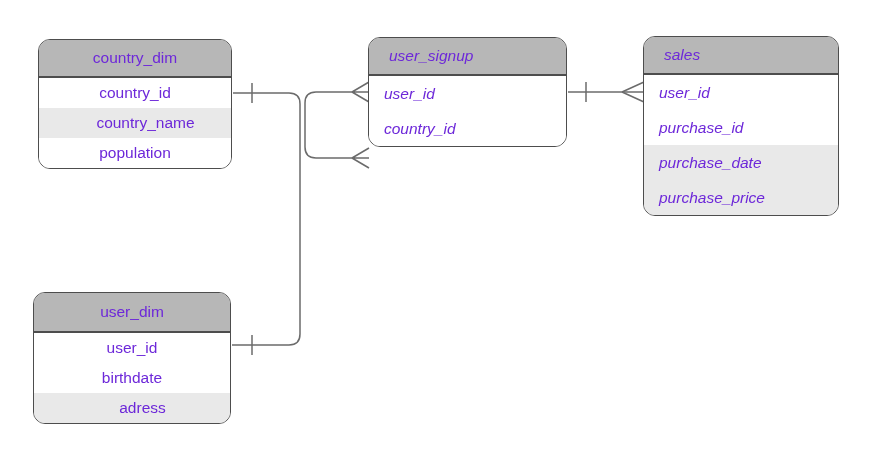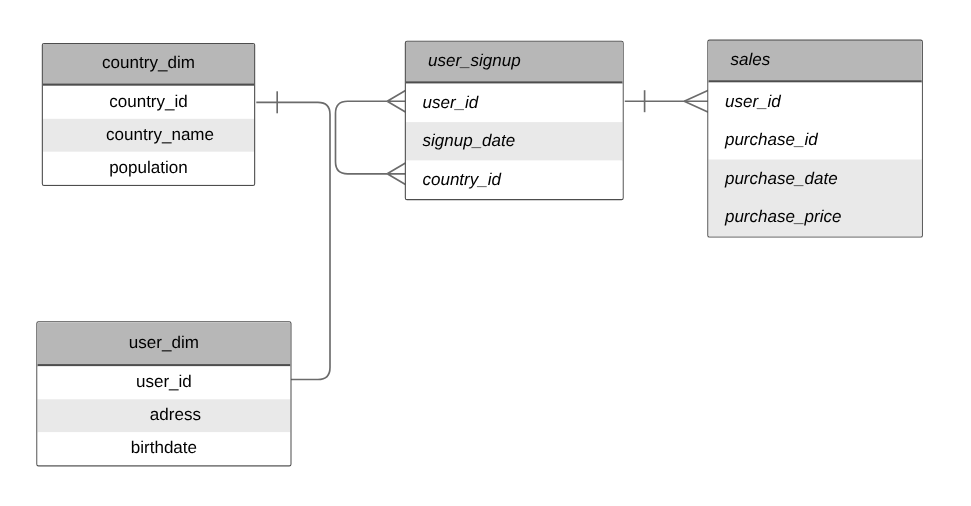--- a/index.html
+++ b/index.html
@@ -13,25 +13,25 @@
   }
   .connector-layer {
     position: absolute;
     left: 0; top: 0;
     width: 883px; height: 460px;
   }
   .erd-table {
     position: absolute;
     box-sizing: border-box;
     border: 1.5px solid #4d4d4d;
-    border-radius: 2px;
+    border-radius: 12px;
     background: #ffffff;
     overflow: hidden;
     font-size: 15.5px;
-    color: #000000;
+    color: #6d28d9;
     z-index: 2;
   }
   .erd-header {
     background: #b7b7b7;
     border-bottom: 2px solid #4d4d4d;
     box-sizing: border-box;
     height: 38px;
     display: flex;
     align-items: center;
     justify-content: center;
@@ -43,21 +43,21 @@
     align-items: center;
     justify-content: center;
   }
   .erd-row.alt { background: #e9e9e9; padding-left: 21px; }
 
   .italic-left { font-style: italic; }
   .italic-left .erd-header { justify-content: flex-start; padding-left: 20px; text-align: center; }
   .italic-left .erd-row   { justify-content: flex-start; padding-left: 15px; }
 
   #t-country  { left: 38px;  top: 39px;  width: 194px; }
-  #t-userdim  { left: 33px;  top: 292px; width: 232px; }
+  #t-userdim  { left: 33px;  top: 292px; width: 198px; }
   #t-userdim .erd-header { height: 40px; }
   #t-signup   { left: 368px; top: 37px;  width: 199px; }
   #t-signup .erd-row { height: 35px; }
   #t-sales    { left: 643px; top: 36px;  width: 196px; }
   #t-sales .erd-row { height: 35px; }
 </style>
 </head>
 <body>
 
 <div class="canvas">
@@ -86,28 +86,27 @@
   <div class="erd-table" id="t-country">
     <div class="erd-header">country_dim</div>
     <div class="erd-row">country_id</div>
     <div class="erd-row alt">country_name</div>
     <div class="erd-row">population</div>
   </div>
 
   <div class="erd-table" id="t-userdim">
     <div class="erd-header">user_dim</div>
     <div class="erd-row">user_id</div>
+    <div class="erd-row">birthdate</div>
     <div class="erd-row alt">adress</div>
-    <div class="erd-row">birthdate</div>
   </div>
 
   <div class="erd-table italic-left" id="t-signup">
     <div class="erd-header">user_signup</div>
     <div class="erd-row">user_id</div>
-    <div class="erd-row alt">signup_date</div>
     <div class="erd-row">country_id</div>
   </div>
 
   <div class="erd-table italic-left" id="t-sales">
     <div class="erd-header">sales</div>
     <div class="erd-row">user_id</div>
     <div class="erd-row">purchase_id</div>
     <div class="erd-row alt">purchase_date</div>
     <div class="erd-row alt">purchase_price</div>
   </div>

